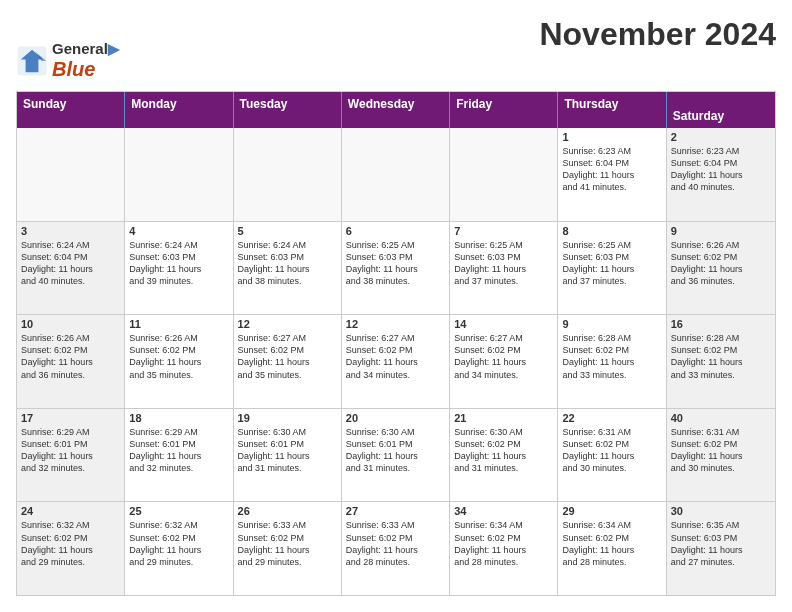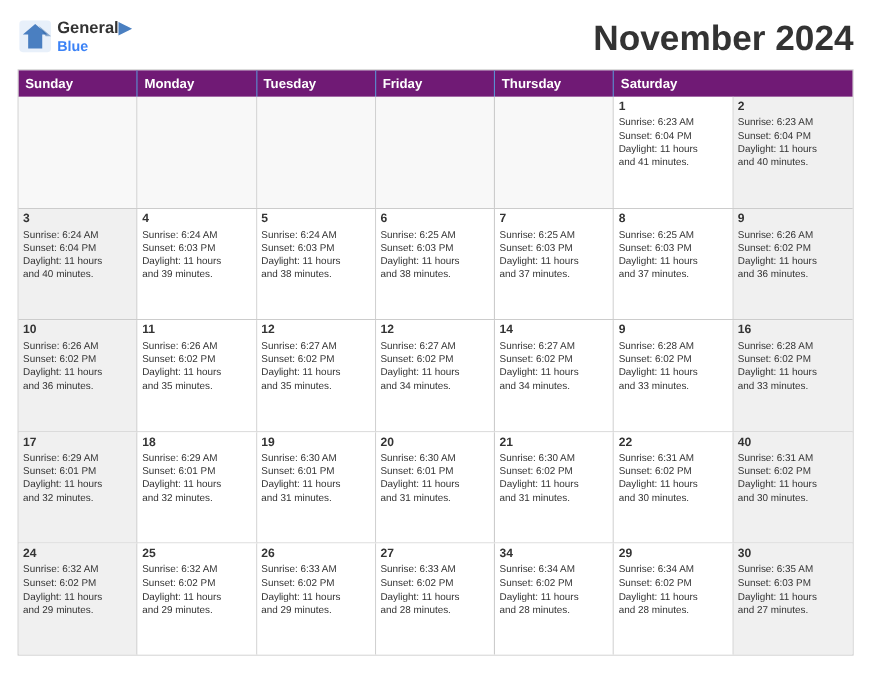--- a/index.html
+++ b/index.html
@@ -19,20 +19,21 @@
     }
     .header {
       display: flex;
       justify-content: space-between;
       align-items: flex-start;
       margin-bottom: 10px;
     }
     .logo-area {
       display: flex;
       align-items: center;
+      margin-top: 24px;
     }
     .logo-icon {
       width: 32px;
       height: 32px;
       margin-right: 4px;
     }
     .title-area {
     }
     .month-title {
       font-size: 32px;
@@ -55,21 +56,21 @@
       background: #701a75;
     }
     .cal-header-cell {
       color: #fff;
       font-size: 12px;
       font-weight: bold;
       padding: 5px 6px;
       text-align: left;
       border-right: 1px solid #5a8fd1;
     }
-    .cal-header-cell:last-child { border-right: none; }
+    .cal-header-cell:last-child { border-right: none; margin-top: 12px; }
     .cal-body {
       flex: 1;
       display: flex;
       flex-direction: column;
     }
     .cal-row {
       display: grid;
       grid-template-columns: repeat(7, 1fr);
       flex: 1;
       border-bottom: 1px solid #ccc;
@@ -103,33 +104,34 @@
 <div class="page">
   <div class="header">
     <div class="logo-area">
       <svg class="logo-icon" viewBox="0 0 40 40">
         <rect x="2" y="2" width="36" height="36" rx="4" fill="#e8f0fa"></rect>
         <polygon points="20,6 34,18 28,18 28,34 12,34 12,18 6,18" fill="#4a7fc1"></polygon>
         <polygon points="24,8 38,20 32,20" fill="#2a5fa0" opacity="0.5"></polygon>
       </svg>
       <div>
         <div style="font-size:15px;font-weight:bold;color:#333;">General<span style="color:#4a7fc1;">▶</span></div>
-        <div style="font-size:13px;font-weight:bold;color:#3b82f6;">Blue</div>
+        <div style="font-size:20px;font-weight:bold;color:#c2410c;font-style:italic;">Blue</div>
       </div>
     </div>
     <div class="title-area">
       <div class="month-title">November 2024</div>
     </div>
   </div>
 
   <div class="calendar">
     <div class="cal-header">
     <div class="cal-header-cell">Sunday</div>
         <div class="cal-header-cell">Monday</div>
         <div class="cal-header-cell">Tuesday</div>
+        <div class="cal-header-cell">Wednesday</div>
         <div class="cal-header-cell">Friday</div>
         <div class="cal-header-cell">Thursday</div>
         <div class="cal-header-cell">Saturday</div>
       </div>
     <div class="cal-body">
     <div class="cal-row">
           <div class="cal-cell empty"></div>
           <div class="cal-cell empty"></div>
           <div class="cal-cell empty"></div>
           <div class="cal-cell empty"></div>

